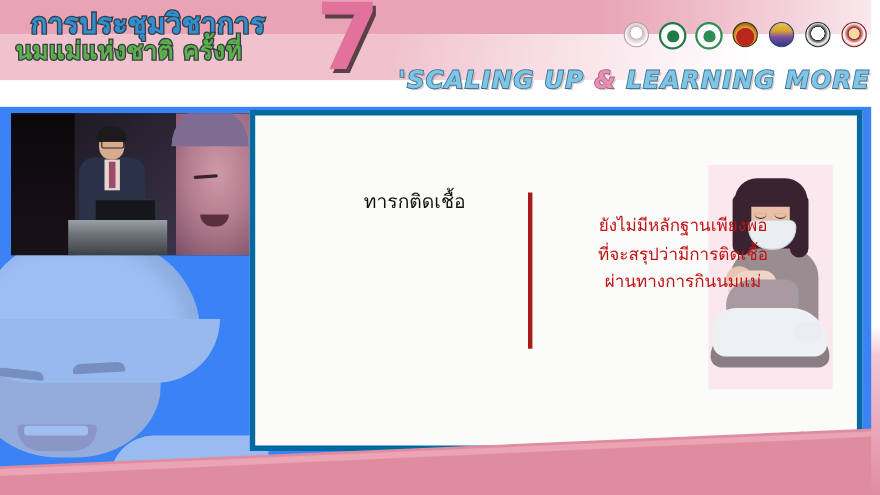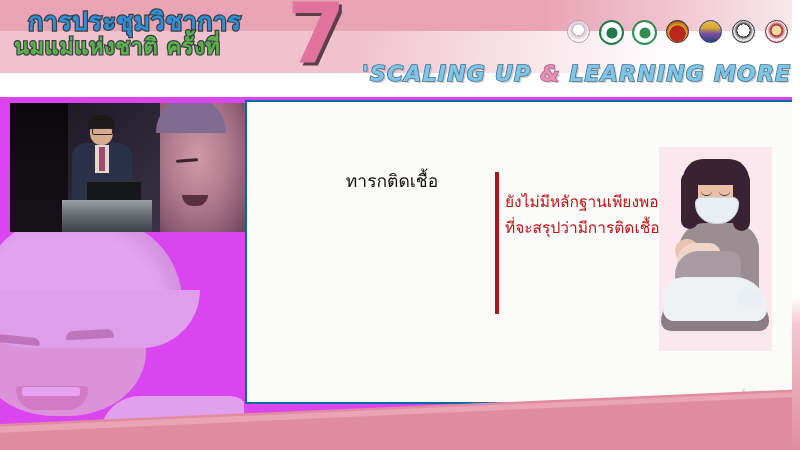--- a/index.html
+++ b/index.html
@@ -13,21 +13,21 @@
     height: 450px;
     overflow: hidden;
     font-family: "DejaVu Sans", "Liberation Sans", sans-serif;
     position: relative;
   }
   #stage {
     position: relative;
     width: 800px;
     height: 450px;
     overflow: hidden;
-    background: #d946ef;
+    background: #3b82f6;
   }
 
   
   #banner {
     position: absolute;
     left: 0; top: 0;
     width: 800px; height: 97px;
     overflow: hidden;
     background: #ffffff;
   }
@@ -187,24 +187,24 @@
   .bp-face { position:absolute; left:-6px; top:58px; width:170px; height:140px; background:#ded0c8; border-radius:50% 50% 46% 46%; }
   .bp-eye-l { position:absolute; left:14px; top:118px; width:44px; height:8px; background:#a89a94; border-radius:8px 8px 2px 2px; transform:rotate(6deg); }
   .bp-eye-r { position:absolute; left:84px; top:112px; width:48px; height:9px; background:#a89a94; border-radius:8px 8px 2px 2px; transform:rotate(-3deg); }
   .bp-mouth { position:absolute; left:34px; top:168px; width:72px; height:24px; background:#c9a8a0; border-radius:6px 6px 34px 34px; }
   .bp-teeth { position:absolute; left:40px; top:169px; width:58px; height:9px; background:#f4efec; border-radius:3px; }
   .bp-body { position:absolute; left:118px; top:178px; width:150px; height:60px; background:#e9eaea; border-radius:40px 20px 0 0; }
 
   
   #slide-panel {
     position: absolute;
-    left: 245px; top: 100px;
+    left: 227px; top: 100px;
     width: 547px; height: 300px;
     background: #fbfbfa;
-    border: 2px solid #0369a1;
+    border: 5px solid #0369a1;
     overflow: hidden;
     text-decoration: underline;
   }
   #question-block {
     position: absolute;
     left: 50px; top: 62px;
     width: 190px;
     text-align: center;
     color: #15110f;
     font-size: 17.5px;
@@ -216,21 +216,21 @@
   #divider-bar {
     position: absolute;
     left: 248px; top: 70px;
     width: 4px; height: 142px;
     background: #a81b1b;
   }
   #answer-block {
     position: absolute;
     left: 258px; top: 88px;
     width: 262px;
-    text-align: left;
+    text-align: center;
     color: #c01414;
     font-size: 15.5px;
     line-height: 1.65;
     font-weight: 500;
     z-index: 3;
   }
   #answer-block .ln { display: block; white-space: nowrap; }
 
   
   #illustration {
@@ -388,20 +388,21 @@
       <div class="il-arm"></div>
       <div class="il-hand"></div>
       <div class="il-legs"></div>
       <div class="il-blanket"></div>
       <div class="il-foot"></div>
     </div>
 
     <div id="answer-block">
       <span class="ln">ยังไม่มีหลักฐานเพียงพอ</span>
       <span class="ln">ที่จะสรุปว่ามีการติดเชื้อ</span>
+      <span class="ln">ผ่านทางการกินนมแม่</span>
     </div>
 
     <div id="slide-number">6</div>
   </div>
 
   <div id="bottom-band">
     <div class="bb-fill"></div>
     <div class="bb-light"></div>
   </div>
 

